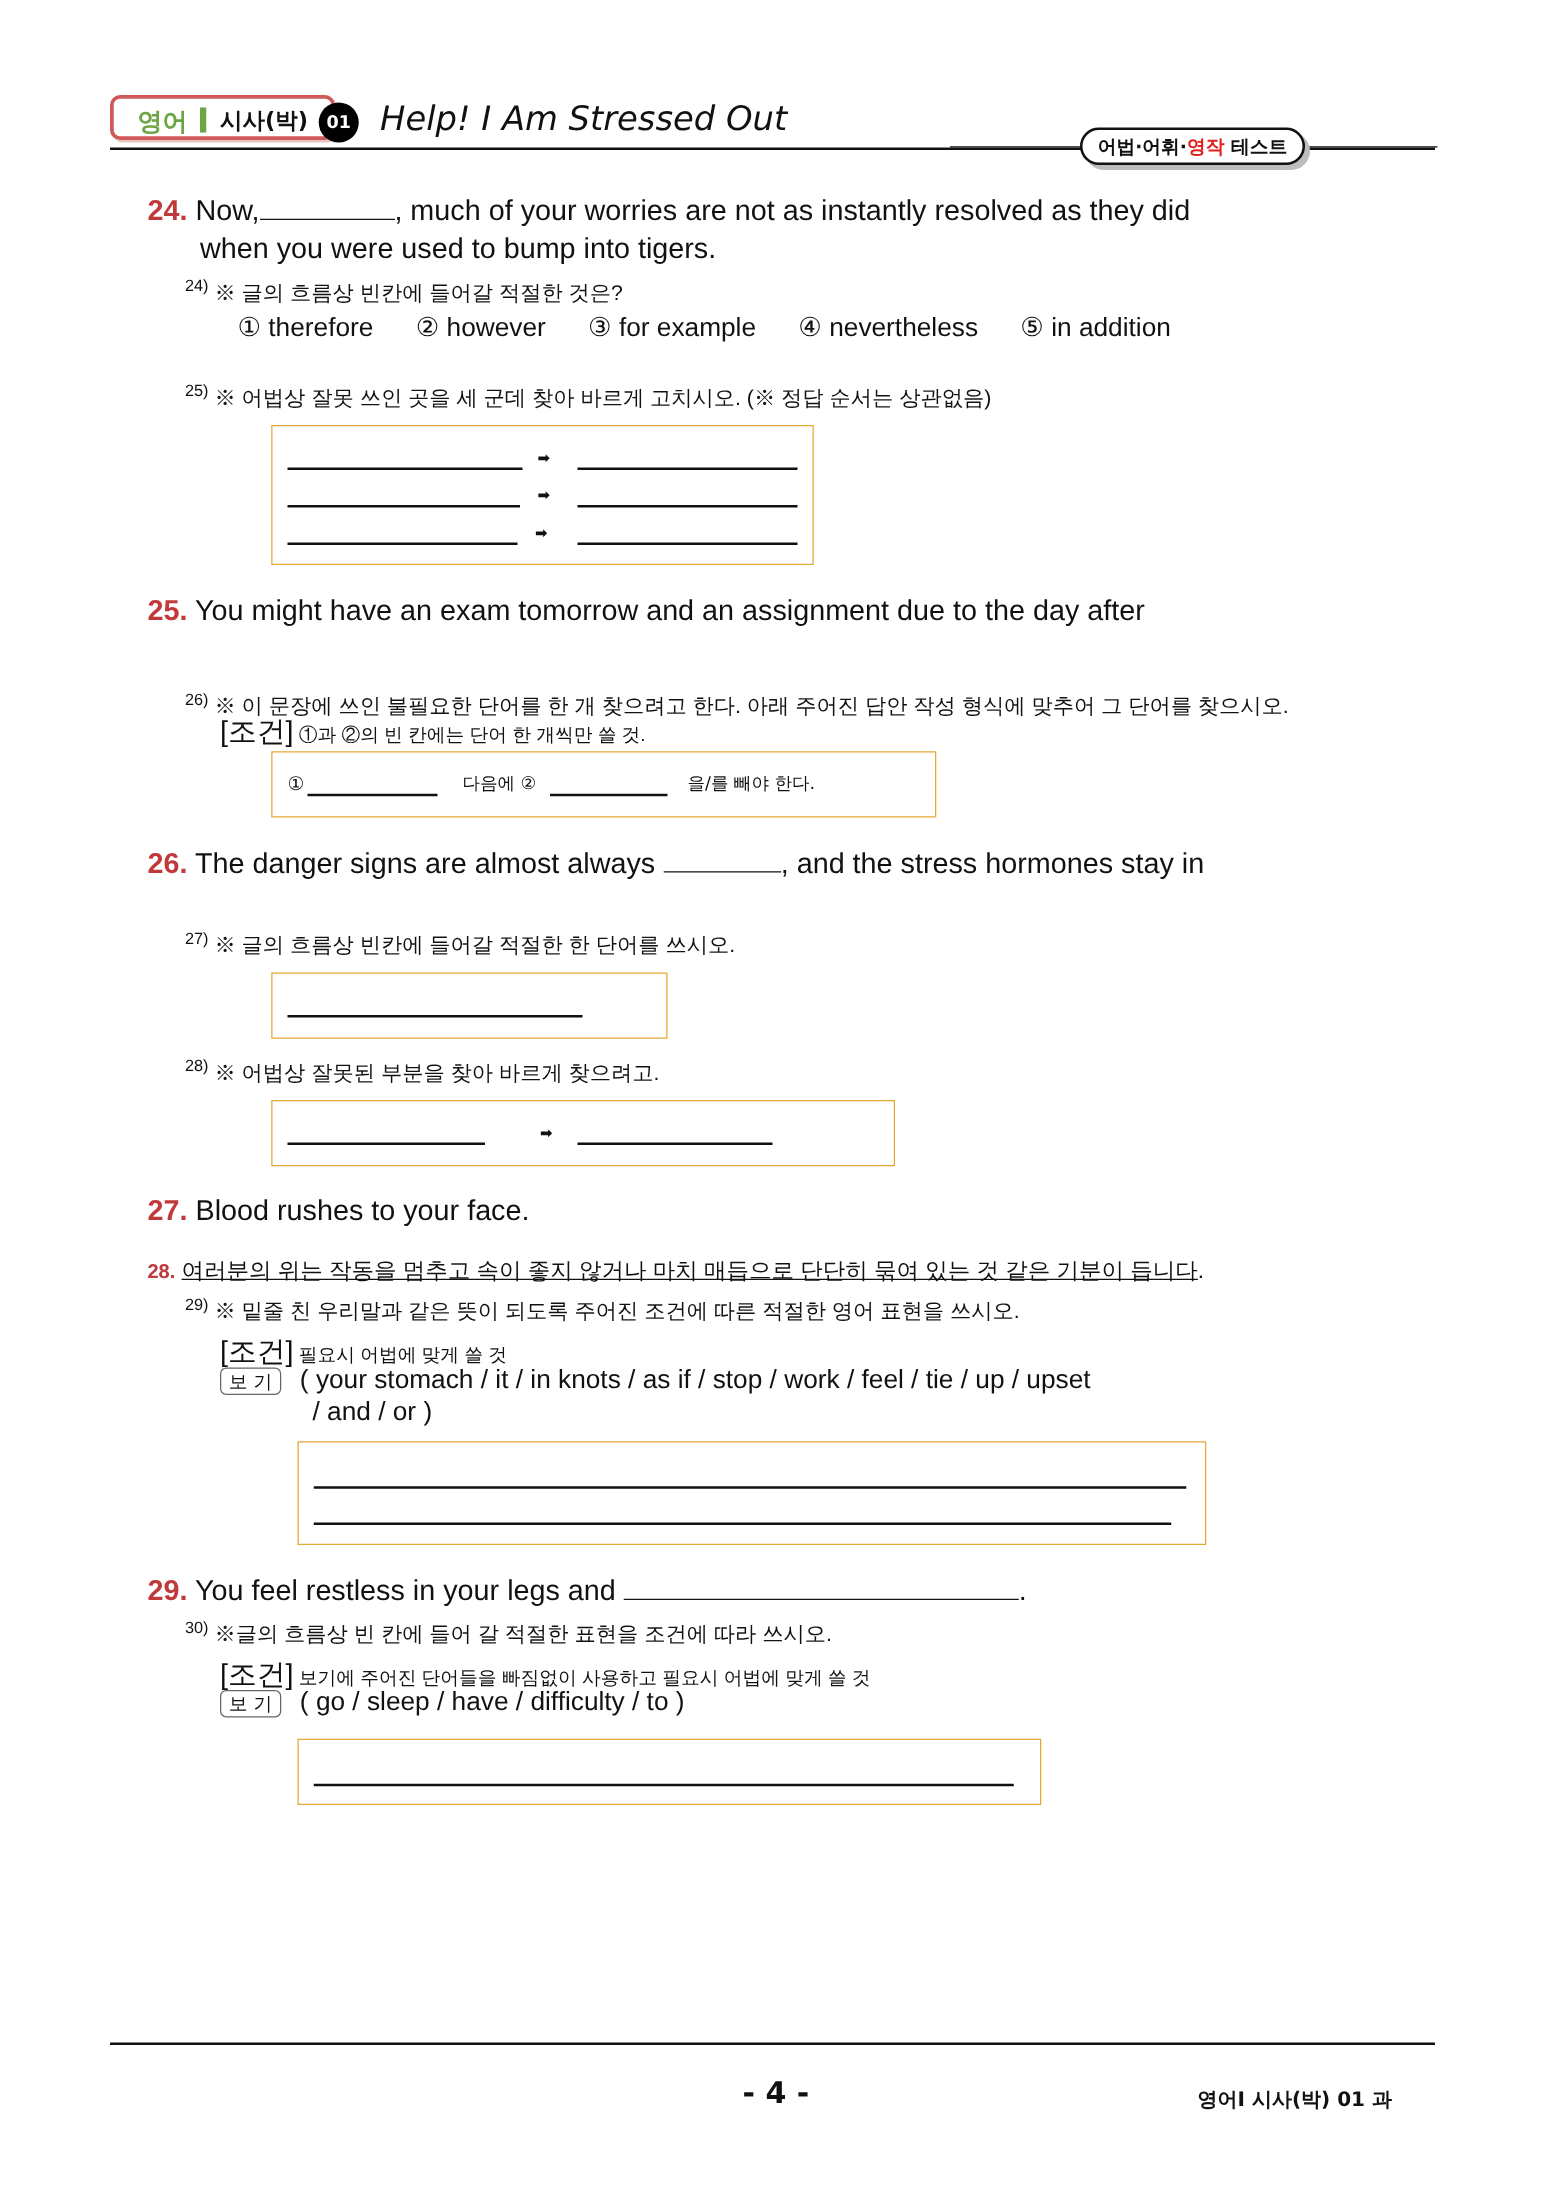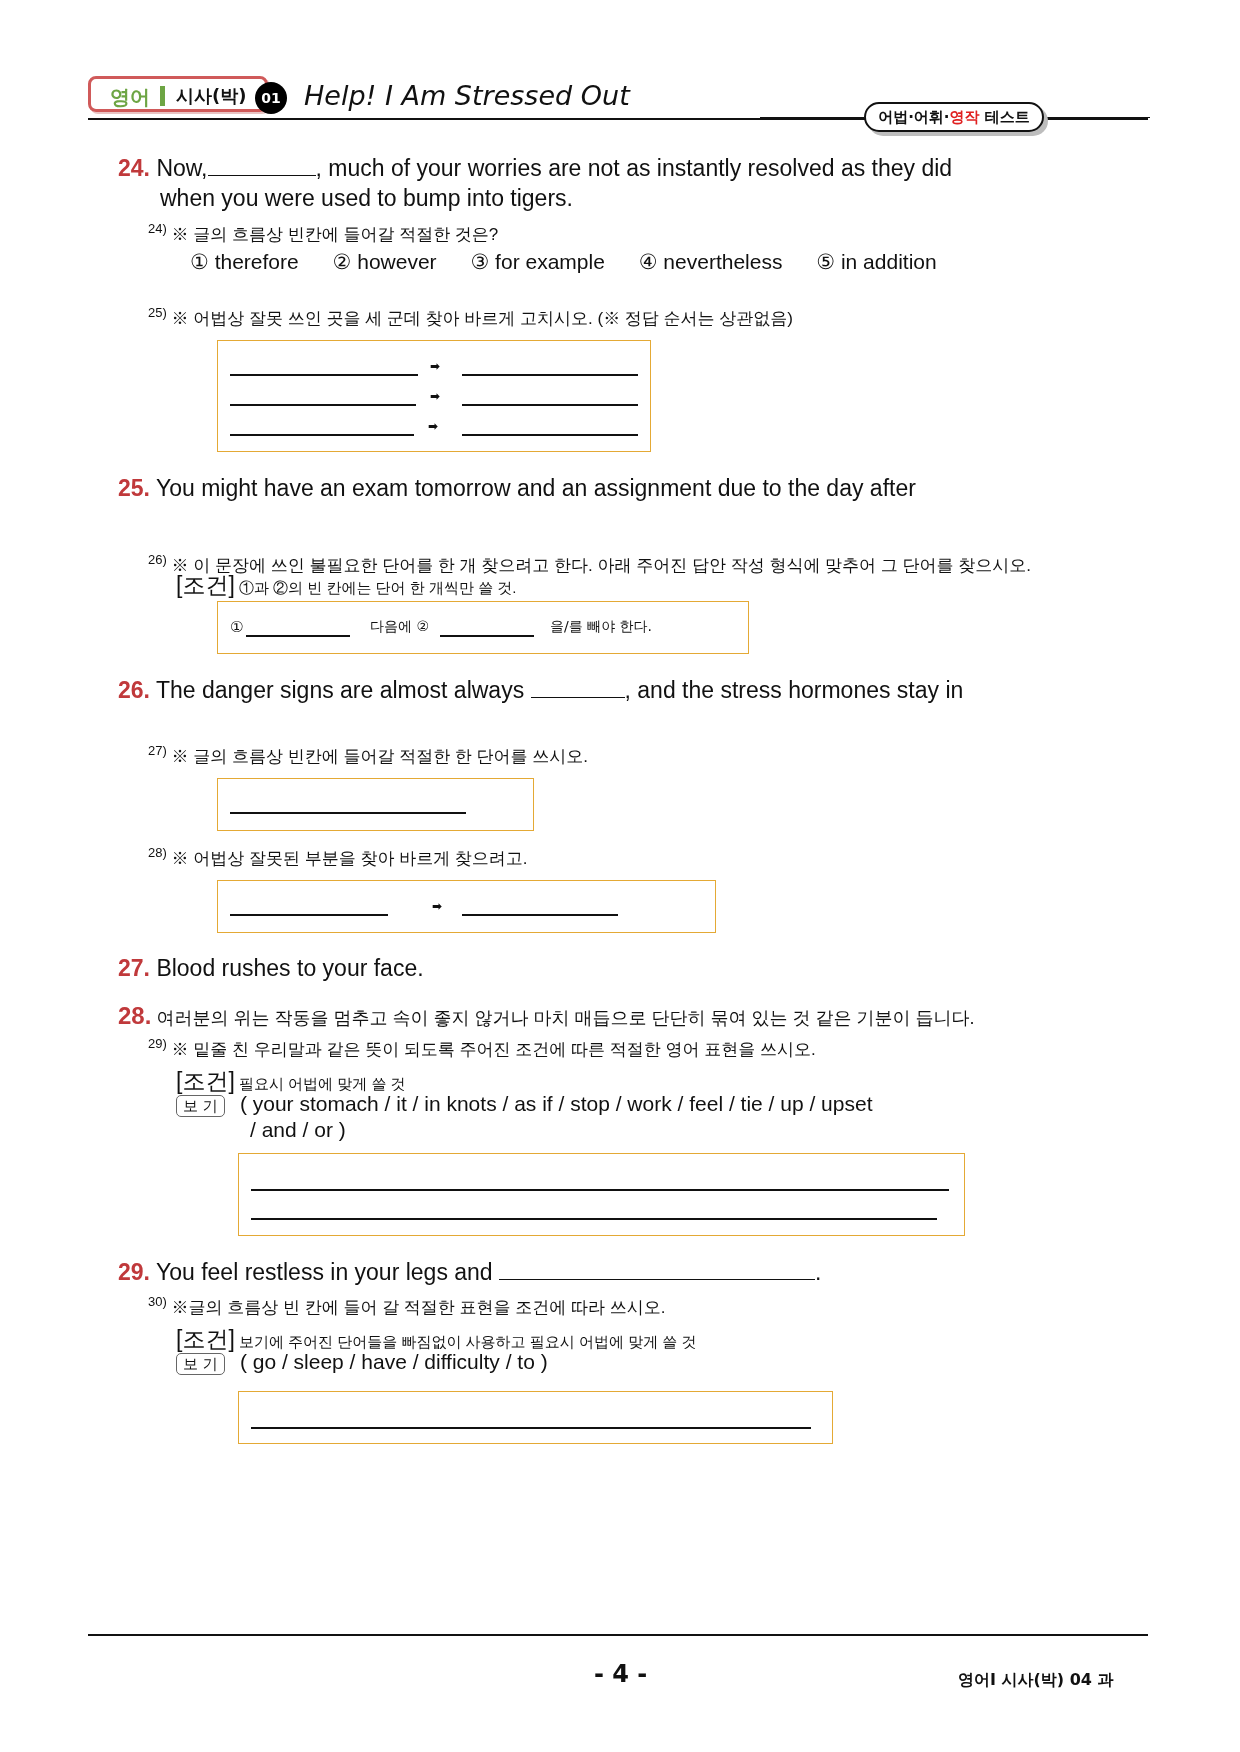--- a/index.html
+++ b/index.html
@@ -47,21 +47,21 @@
     .uline { position: absolute; height: 1.5px; background: #111; }
     .arrow { position: absolute; font-size: 12px; font-weight: bold; }
     .blank { display: inline-block; border-bottom: 1.5px solid #111; height: 22px; vertical-align: baseline; }
     .cond { position: absolute; font-size: 15px; font-family: "Liberation Sans", sans-serif; }
     .cond .bracket { font-size: 23px; }
     .bogi {
       display: inline-block; border: 1.5px solid #666; border-radius: 5px; padding: 0 6px; font-size: 15px;
       line-height: 20px; margin-right: 10px;
     }
     .bogi-words { font-size: 21px; font-family: "Liberation Sans", sans-serif; }
-    .underlined { }
+    .underlined { text-decoration: underline; }
 
     
     .ftr-line { position: absolute; left: 88px; top: 1634px; width: 1060px; height: 1.5px; background: #111; }
     .ftr-page { position: absolute; left: 594px; top: 1660px; font-size: 24px; font-weight: bold; }
     .ftr-label { position: absolute; left: 958px; top: 1670px; font-size: 16px; font-weight: bold; }
   </style>
 </head>
 <body>
 
 <div class="hdr-badge"></div>
@@ -148,21 +148,21 @@
   <span class="arrow" style="left:214px; top:18px;">➡</span>
   <div class="uline" style="left:244px; top:33px; width:156px;"></div>
 </div>
 
 <div class="q" style="top:953px;">
   <span class="qnum">27.</span>
   <span>Blood rushes to your face.</span>
 </div>
 
 <div class="q" style="top:1001px; font-size:18px;">
-  <span class="qnum" style="font-size:24px;">28.</span>
+  <span class="qnum" style="font-size:16px;">28.</span>
   <span class="underlined">여러분의 위는 작동을 멈추고 속이 좋지 않거나 마치 매듭으로 단단히 묶여 있는 것 같은 기분이 듭니다</span><span>.</span>
 </div>
 <div class="sub" style="left:148px; top:1036px;">
   <sup>29)</sup>
   <span>※ 밑줄 친 우리말과 같은 뜻이 되도록 주어진 조건에 따른 적절한 영어 표현을 쓰시오.</span>
 </div>
 <div class="cond" style="left:176px; top:1066px;">
   <span class="bracket">[조건]</span>
   <span>필요시 어법에 맞게 쓸 것</span>
 </div>
@@ -192,13 +192,13 @@
 <div class="abs" style="left:176px; top:1350px;">
   <span class="bogi">보 기</span>
   <span class="bogi-words">( go / sleep / have / difficulty / to )</span>
 </div>
 <div class="box" style="left:238px; top:1391px; width:595px; height:53px;">
   <div class="uline" style="left:12px; top:35px; width:560px;"></div>
 </div>
 
 <div class="ftr-line"></div>
 <div class="ftr-page">- 4 -</div>
-<div class="ftr-label">영어Ⅰ 시사(박) 04 과</div>
+<div class="ftr-label">영어Ⅰ 시사(박) 01 과</div>
 
 </body></html>

